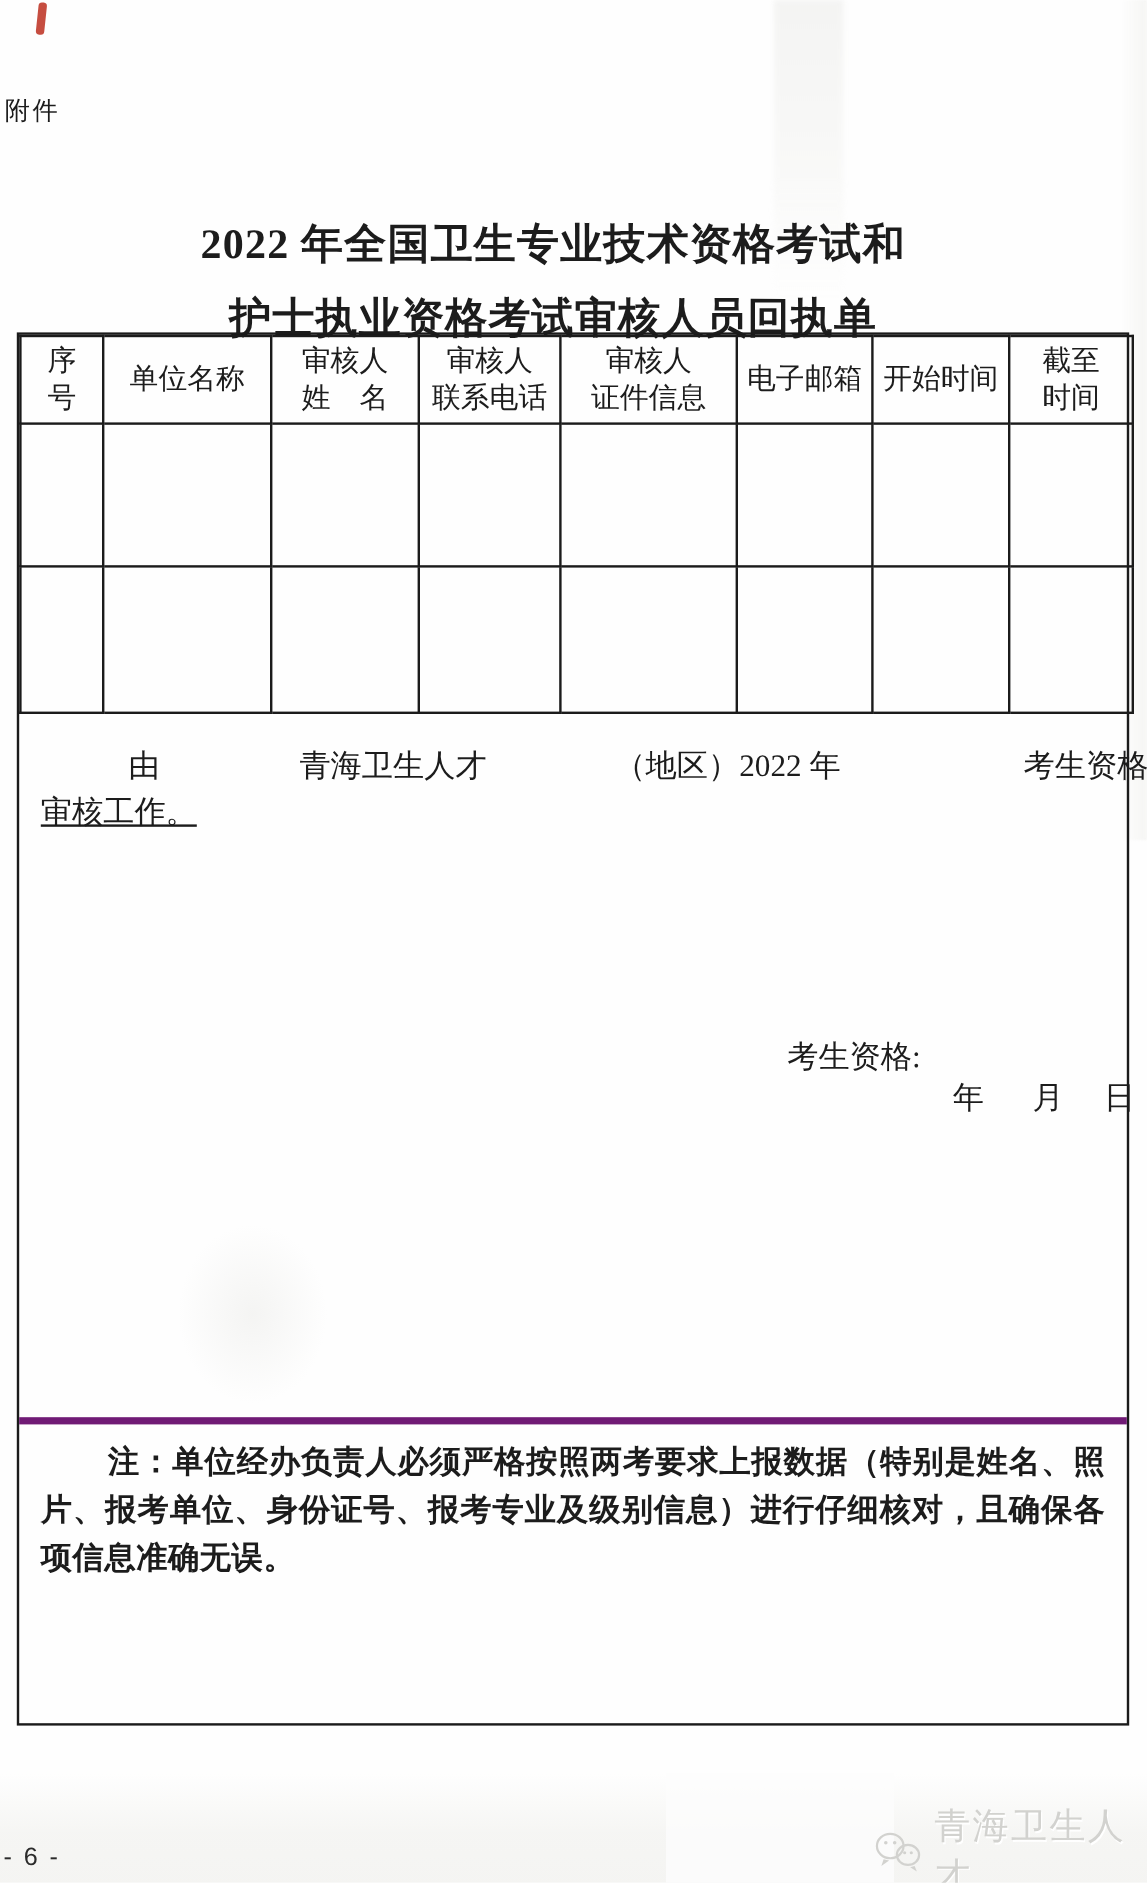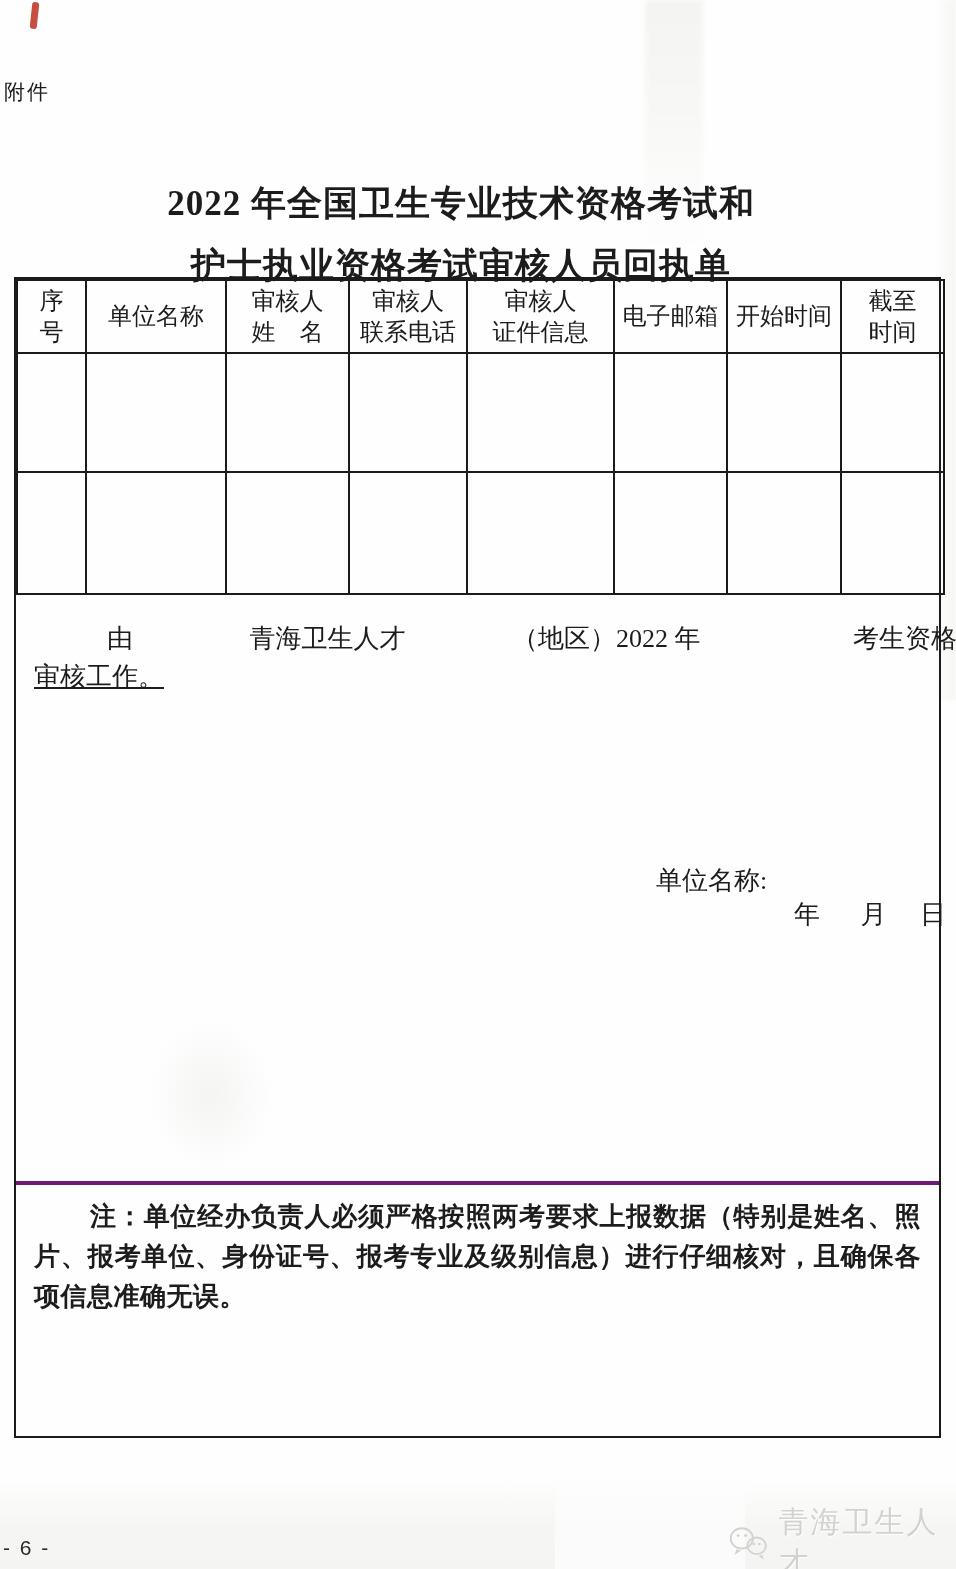--- a/index.html
+++ b/index.html
@@ -59,21 +59,21 @@
   .seg-qual{margin-left:146px;}
   .resp-line2{position:absolute; top:64px; left:18px;text-decoration:underline;}
   .leader-opinion{position:absolute; top:238px; left:90px;}
   .seal-label{position:absolute; top:268px; left:640px;}
   .date-line{position:absolute; top:302px; left:762px; white-space:nowrap;margin-left:16px;}
   .date-line .d{display:inline-block;}
   .d-month{margin-left:34px;}
   .d-day{margin-left:27px;}
 
   
-  .note-section{border-top:4px solid #701a75; height:249px; box-sizing:border-box;
+  .note-section{border-top:6px solid #701a75; height:249px; box-sizing:border-box;
     padding:12px 18px 0 18px;}
   .note-section p{margin:0; font-size:26px; line-height:40px; text-align:justify;
     text-indent:56px; font-weight:600; letter-spacing:.5px;}
 
   
   .page-number{position:absolute; left:3px; top:1536px; font-size:21px;
     font-family:"Liberation Sans","DejaVu Sans",sans-serif; color:#2b2b2b; letter-spacing:2px;}
   .watermark{position:absolute; left:728px; top:1502px; display:flex; align-items:center;
     color:#d2d2cf;}
   .watermark .wm-text{font-size:30px; letter-spacing:2px; margin-left:8px;
@@ -171,21 +171,21 @@
 
     <div class="big-section">
       <div class="resp-line1">
         <span class="seg seg-you">由</span>
         <span class="seg seg-comrade">青海卫生人才</span>
         <span class="seg seg-region">（地区）2022 年</span>
         <span class="seg seg-qual">考生资格</span>
       </div>
       <div class="resp-line2">审核工作。</div>
 
-      <div class="seal-label">单位名称:</div>
+      <div class="seal-label">考生资格:</div>
       <div class="date-line">
         <span class="d d-year">年</span>
         <span class="d d-month">月</span>
         <span class="d d-day">日</span>
       </div>
     </div>
 
     <div class="note-section">
       <p>注：单位经办负责人必须严格按照两考要求上报数据（特别是姓名、照片、报考单位、身份证号、报考专业及级别信息）进行仔细核对，且确保各项信息准确无误。</p>
     </div>

